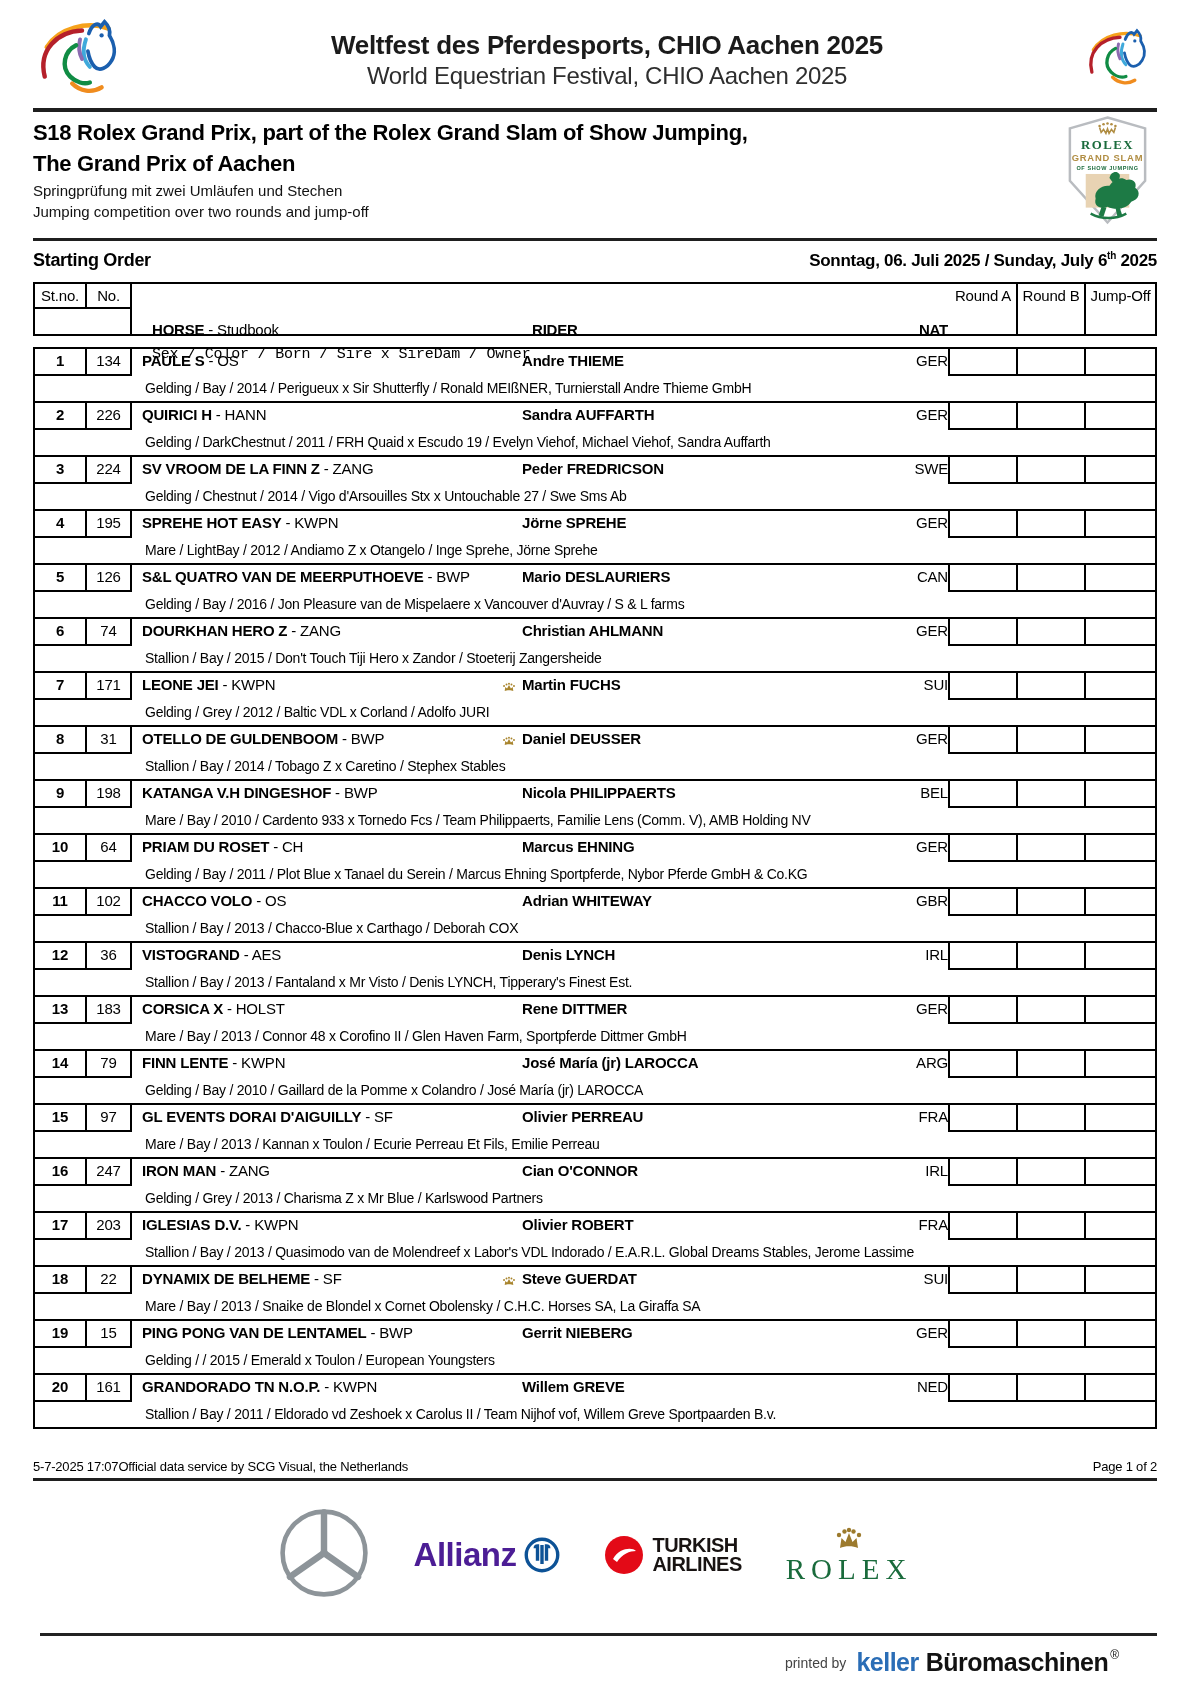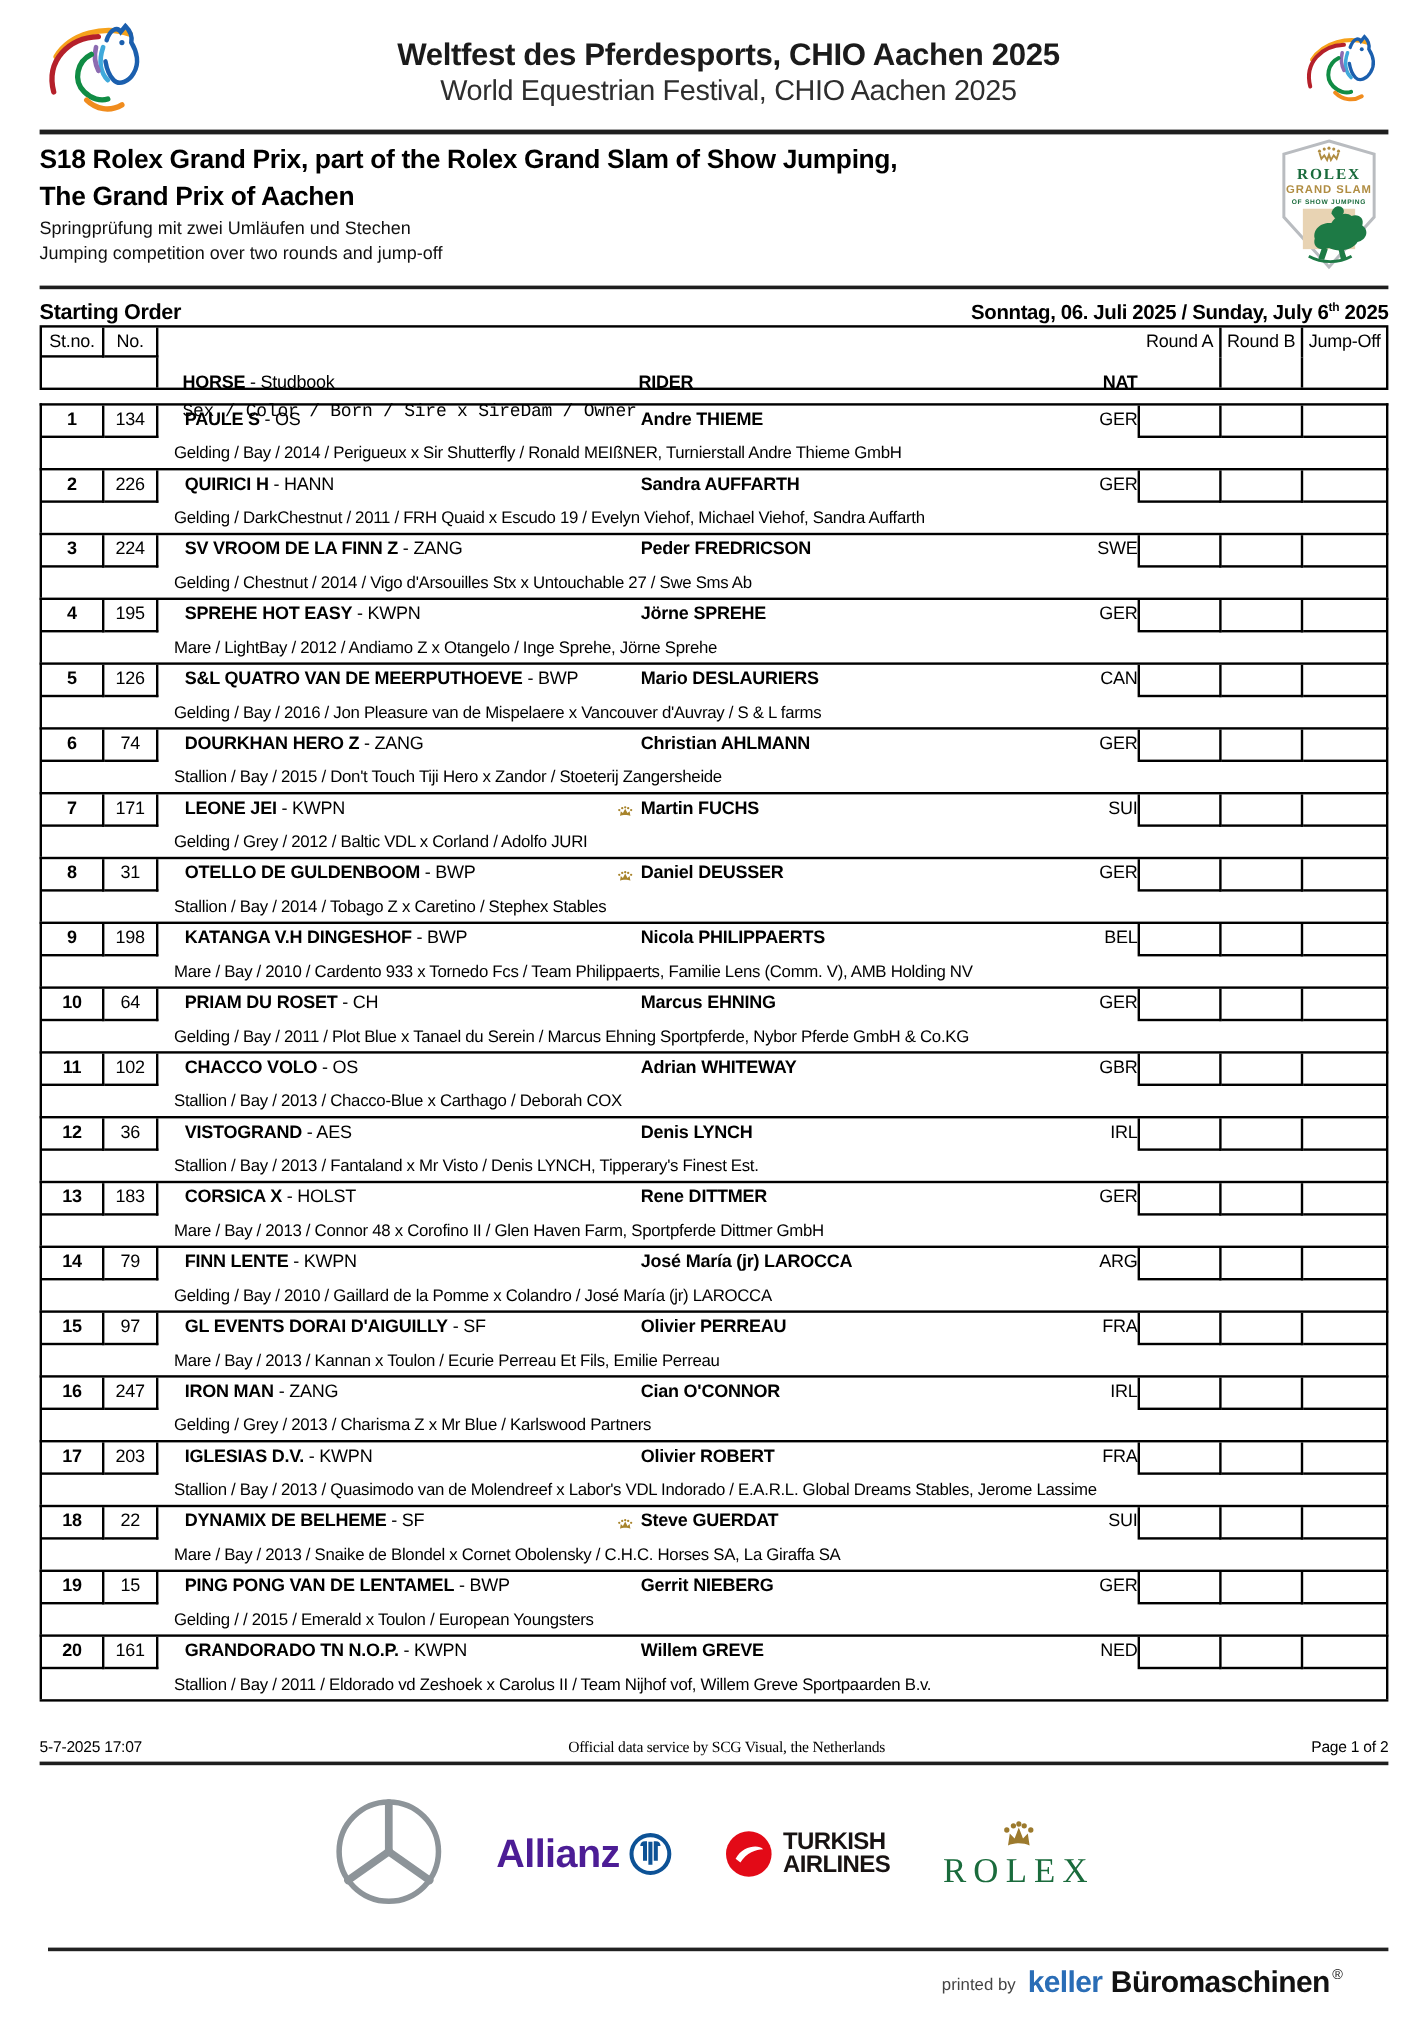--- a/index.html
+++ b/index.html
@@ -15,21 +15,21 @@
   .rule{height:4px;background:#1f1f1f;margin-top:4px;}
   .rule2{height:3px;background:#1f1f1f;}
 
   
   .event{position:relative;padding:6px 0 8px 0;min-height:112px;}
   .event-t1,.event-t2{font-size:22px;font-weight:bold;letter-spacing:-0.3px;line-height:1.4;}
   .event-s1,.event-s2{font-size:15px;color:#111;line-height:1.45;}
   .badge{position:absolute;right:0;top:3px;width:99px;height:110px;}
 
   
-  .so-line{display:flex;justify-content:space-between;align-items:baseline;margin:9px 0 0 0;}
+  .so-line{display:flex;justify-content:space-between;align-items:baseline;margin:9px 0 11px 0;}
   .so-title{font-size:18px;font-weight:bold;letter-spacing:-0.3px;}
   .so-date{font-size:17px;font-weight:bold;letter-spacing:-0.3px;}
   .so-date sup{font-size:10px;}
 
   
   .tbl{width:1124px;}
   .thead{border:2px solid #000;box-sizing:border-box;}
   .thead .trow{display:flex;height:25px;box-sizing:border-box;}
   .cell{box-sizing:border-box;font-size:15px;line-height:23px;letter-spacing:-0.2px;}
   .bR{border-right:2px solid #000;}
@@ -47,35 +47,35 @@
   .h-det{flex:1;font-family:Liberation Mono, monospace;}
   .bold{font-weight:normal;}
   .thead .w-ra,.thead .w-rb,.thead .w-jo{text-align:center;}
 
   .rows{margin-top:11px;border-bottom:2px solid #000;width:1124px;}
   .row{border-left:2px solid #000;border-right:2px solid #000;border-top:2px solid #000;box-sizing:border-box;}
   .line1{display:flex;height:27px;box-sizing:border-box;}
   .line1 .cell{height:27px;line-height:24px;}
   .cl-stno{width:52px;text-align:center;font-weight:bold;border-right:2px solid #000;border-bottom:2px solid #000;}
   .cl-no{width:45px;text-align:center;border-right:2px solid #000;border-bottom:2px solid #000;}
-  .cl-main{width:818px;display:flex;padding-left:22px;border-right:2px solid #000;}
+  .cl-main{width:818px;display:flex;padding-left:10px;border-right:2px solid #000;}
   .c-horse{width:354px;white-space:nowrap;overflow:hidden;}
   .c-horse b{letter-spacing:-0.2px;}
   .c-crown{width:26px;display:flex;justify-content:flex-end;align-items:center;padding-right:5px;box-sizing:border-box;}
   .c-crown.nocrown svg{visibility:hidden;}
   .c-rider{flex:1;font-weight:bold;white-space:nowrap;}
   .c-nat{width:55px;text-align:right;}
   .cl-ra{width:68px;border-right:2px solid #000;border-bottom:2px solid #000;}
   .cl-rb{width:68px;border-right:2px solid #000;border-bottom:2px solid #000;}
   .cl-jo{width:69px;border-bottom:2px solid #000;}
   .line2{padding:1px 0 2px 110px;font-size:14px;letter-spacing:-0.25px;line-height:22px;max-width:800px;min-height:21px;}
 
   
   .footer-line{display:flex;justify-content:space-between;align-items:baseline;margin-top:30px;font-size:13px;letter-spacing:-0.2px;}
-  .footer-center{flex:1;text-align:center;font-family:Liberation Serif, serif;}
+  .footer-center{flex:1;text-align:left;}
   .footer-rule{height:3px;background:#1f1f1f;margin-top:4px;width:1124px;}
 
   .sponsors{display:flex;justify-content:center;align-items:center;gap:44px;margin-top:22px;height:104px;}
   .sp-allianz{display:flex;align-items:center;gap:8px;}
   .sp-allianz .az-text{font-size:33px;font-weight:bold;color:#4c1d95;letter-spacing:-0.5px;}
   .sp-turkish{display:flex;align-items:center;gap:8px;}
   .sp-turkish .tk-text{font-size:20px;font-weight:bold;color:#181312;line-height:0.95;letter-spacing:-0.5px;}
   .sp-rolex{display:flex;flex-direction:column;align-items:center;}
   .sp-rolex .rx-text{font-family:"Liberation Serif",serif;font-size:29px;color:#1a6b3c;letter-spacing:6px;margin-top:2px;}
 

